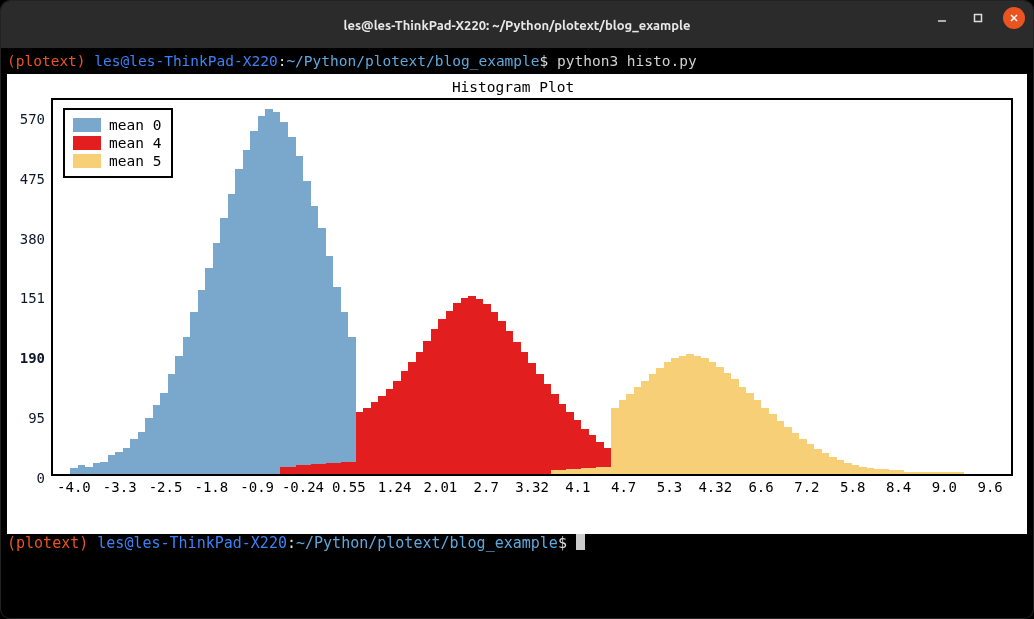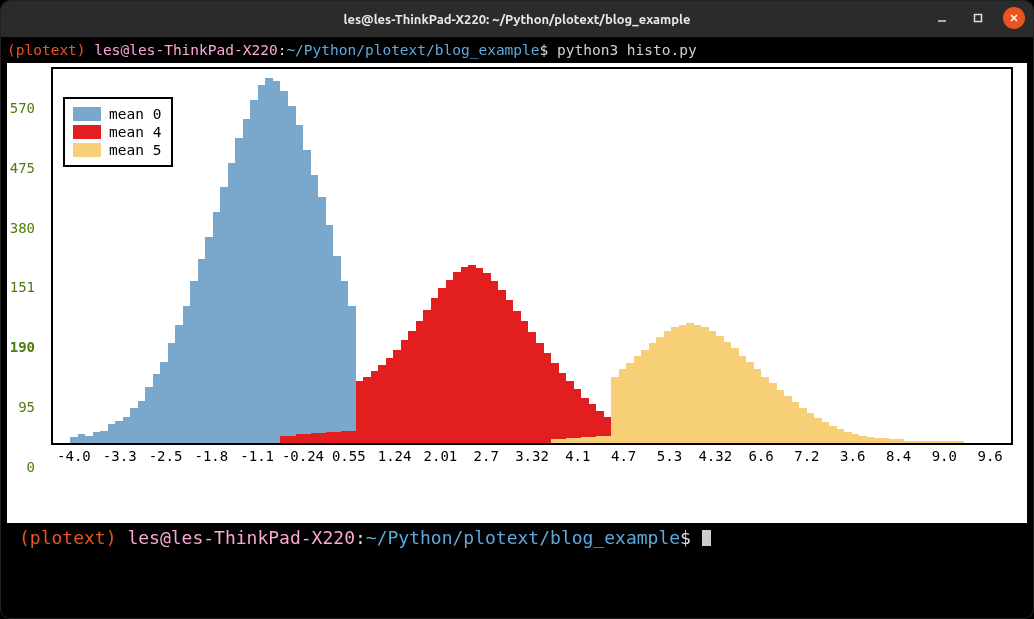--- a/index.html
+++ b/index.html
@@ -15,21 +15,21 @@
   .window {
     width: 1034px;
     height: 619px;
     background: #000;
     border-radius: 10px;
     overflow: hidden;
     position: relative;
     border: 1px solid #222;
   }
   .titlebar {
-    height: 36px;
+    height: 47px;
     background: #2b2b2b;
     display: flex;
     align-items: center;
     justify-content: center;
     position: relative;
     color: #e8e8e8;
     font-size: 13px;
     font-weight: bold;
     font-family: "Ubuntu", "DejaVu Sans", sans-serif;
   }
@@ -55,21 +55,21 @@
   .win-btn.close { background: #e95420; color: #fff; }
   .win-btn svg { width: 10px; height: 10px; }
   .term {
     padding: 4px 6px 4px 6px;
     color: #ddd;
     font-size: 14.5px;
     line-height: 18px;
     white-space: pre;
   }
   .prompt-env { color: #e95420; }
-  .prompt-user { color: #f9a8d4; }
+  .prompt-user { color: #3b82f6; }
   .prompt-path { color: #5da9dd; }
   .prompt-sym { color: #ddd; }
   .cmd { color: #d0d0d0; }
   .chart-wrap {
     background: #ffffff;
     color: #000;
     margin: 0 6px 0 6px;
     padding: 4px 8px 4px 0;
     font-size: 14.5px;
     line-height: 18px;
@@ -103,24 +103,24 @@
   }
   .ylabels {
     position: absolute;
     left: 0;
     top: 26px;
     height: 378px;
     width: 44px;
   }
   .ylab {
     position: absolute;
-    right: 16px;
+    right: 6px;
     transform: translateY(-50%);
     font-size: 14px;
-    color: #4d7c0f;
+    color: #0f172a;
   }
   .xlabels {
     display: flex;
     justify-content: space-between;
     margin-left: 44px;
     margin-right: 6px;
     font-size: 14px;
     color: #000;
     padding-top: 2px;
   }
@@ -146,23 +146,22 @@
   .legend-row { display: flex; align-items: center; gap: 8px; font-size: 14.5px; color:#000; }
   .swatch { width: 28px; height: 14px; }
   .cursor-block {
     display: inline-block;
     width: 9px;
     height: 16px;
     background: #ccc;
     vertical-align: -2px;
   }
   .prompt2 {
-    margin-top: 6px;
-    padding: 0 18px;
-    font-size: 18px;
+    padding: 0 6px;
+    font-size: 15px;
   }
 </style>
 </head>
 <body>
 
 <div class="window">
 
   <div class="titlebar">
     <span>les@les-ThinkPad-X220: ~/Python/plotext/blog_example</span>
     <div class="win-controls">
@@ -181,20 +180,21 @@
             <line x1="2" y1="2" x2="8" y2="8" stroke="#fff" stroke-width="1.5"></line>
             <line x1="8" y1="2" x2="2" y2="8" stroke="#fff" stroke-width="1.5"></line>
           </svg>
       </div>
     </div>
   </div>
 
   <div class="term"><span class="prompt-env">(plotext)</span> <span class="prompt-user">les@les-ThinkPad-X220</span><span class="prompt-sym">:</span><span class="prompt-path">~/Python/plotext/blog_example</span><span class="prompt-sym">$</span> <span class="cmd">python3 histo.py</span></div>
 
   <div class="chart-wrap">
+    <div class="chart-title">Histogram Plot</div>
 
     <div class="ylabels" id="ylabels">
         <div class="ylab" style="top: 378px;">0</div>
         <div class="ylab" style="top: 318.15px;">95</div>
         <div class="ylab" style="top: 258.3px; font-weight: bold;">190</div>
         <div class="ylab" style="top: 198.45px;">151</div>
         <div class="ylab" style="top: 138.6px;">380</div>
         <div class="ylab" style="top: 78.75px;">475</div>
         <div class="ylab" style="top: 18.9px;">570</div>
       </div>
@@ -625,34 +625,34 @@
         <span class="swatch" id="sw2" style="background: rgb(246, 207, 119);"></span>
         <span>mean 5</span>
       </div>
     </div>
 
     <div class="xlabels" id="xlabels">
         <div class="xlab">-4.0</div>
         <div class="xlab">-3.3</div>
         <div class="xlab">-2.5</div>
         <div class="xlab">-1.8</div>
-        <div class="xlab">-1.1</div>
+        <div class="xlab">-0.9</div>
         <div class="xlab">-0.24</div>
         <div class="xlab">0.55</div>
         <div class="xlab">1.24</div>
         <div class="xlab">2.01</div>
         <div class="xlab">2.7</div>
         <div class="xlab">3.32</div>
         <div class="xlab">4.1</div>
         <div class="xlab">4.7</div>
         <div class="xlab">5.3</div>
         <div class="xlab">4.32</div>
         <div class="xlab">6.6</div>
         <div class="xlab">7.2</div>
-        <div class="xlab">3.6</div>
+        <div class="xlab">5.8</div>
         <div class="xlab">8.4</div>
         <div class="xlab">9.0</div>
         <div class="xlab">9.6</div>
       </div>
 
   </div>
 
   <div class="term prompt2"><span class="prompt-env">(plotext)</span> <span class="prompt-user">les@les-ThinkPad-X220</span><span class="prompt-sym">:</span><span class="prompt-path">~/Python/plotext/blog_example</span><span class="prompt-sym">$</span> <span class="cursor-block"></span></div>
 
 </div>

